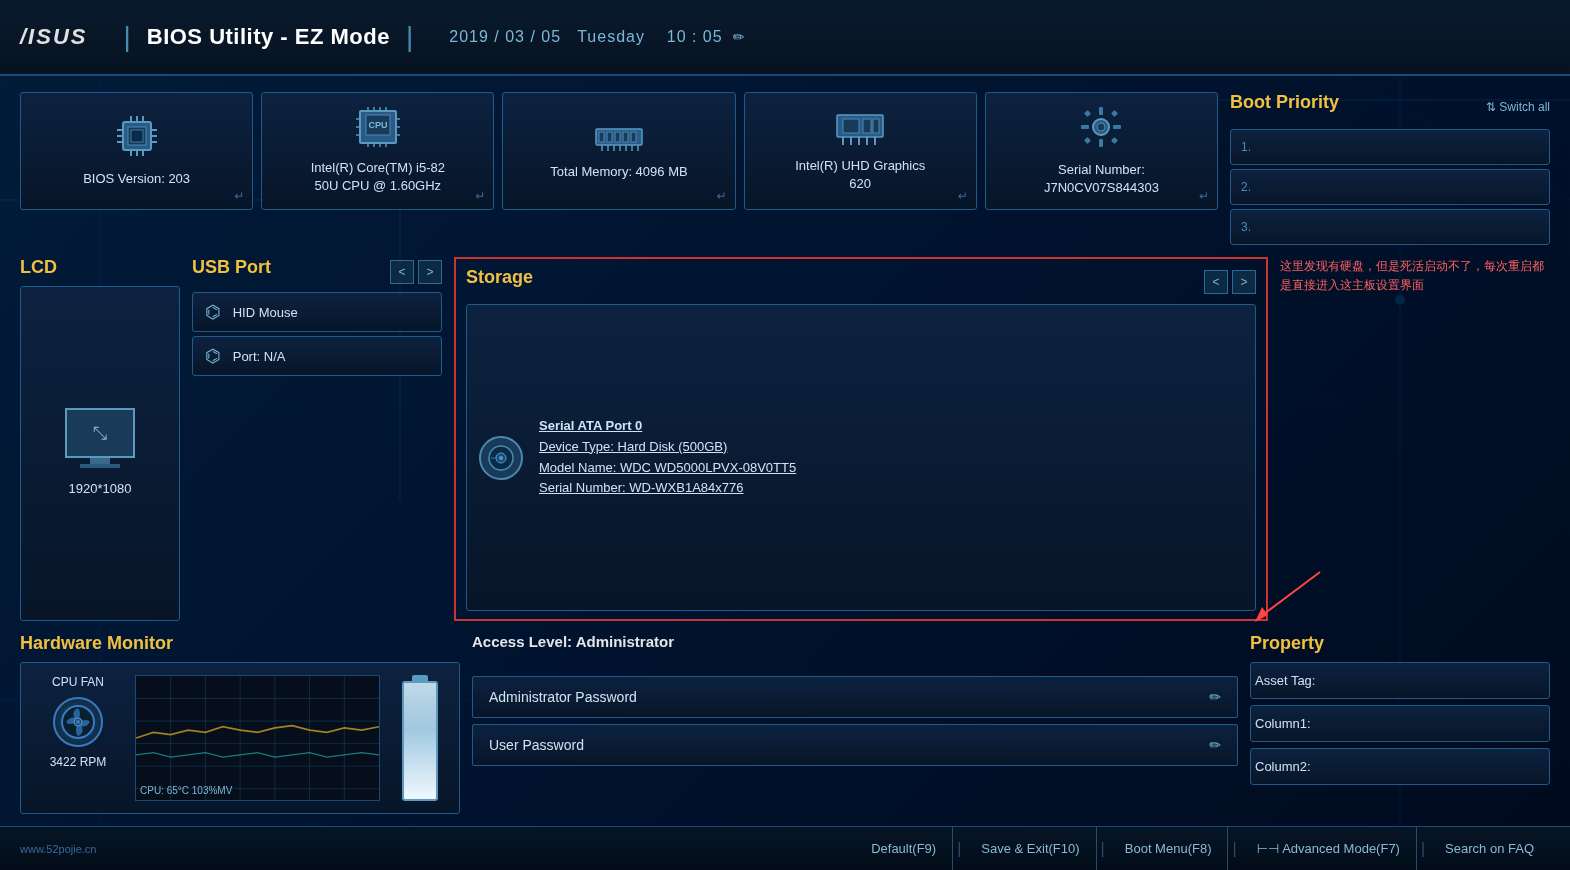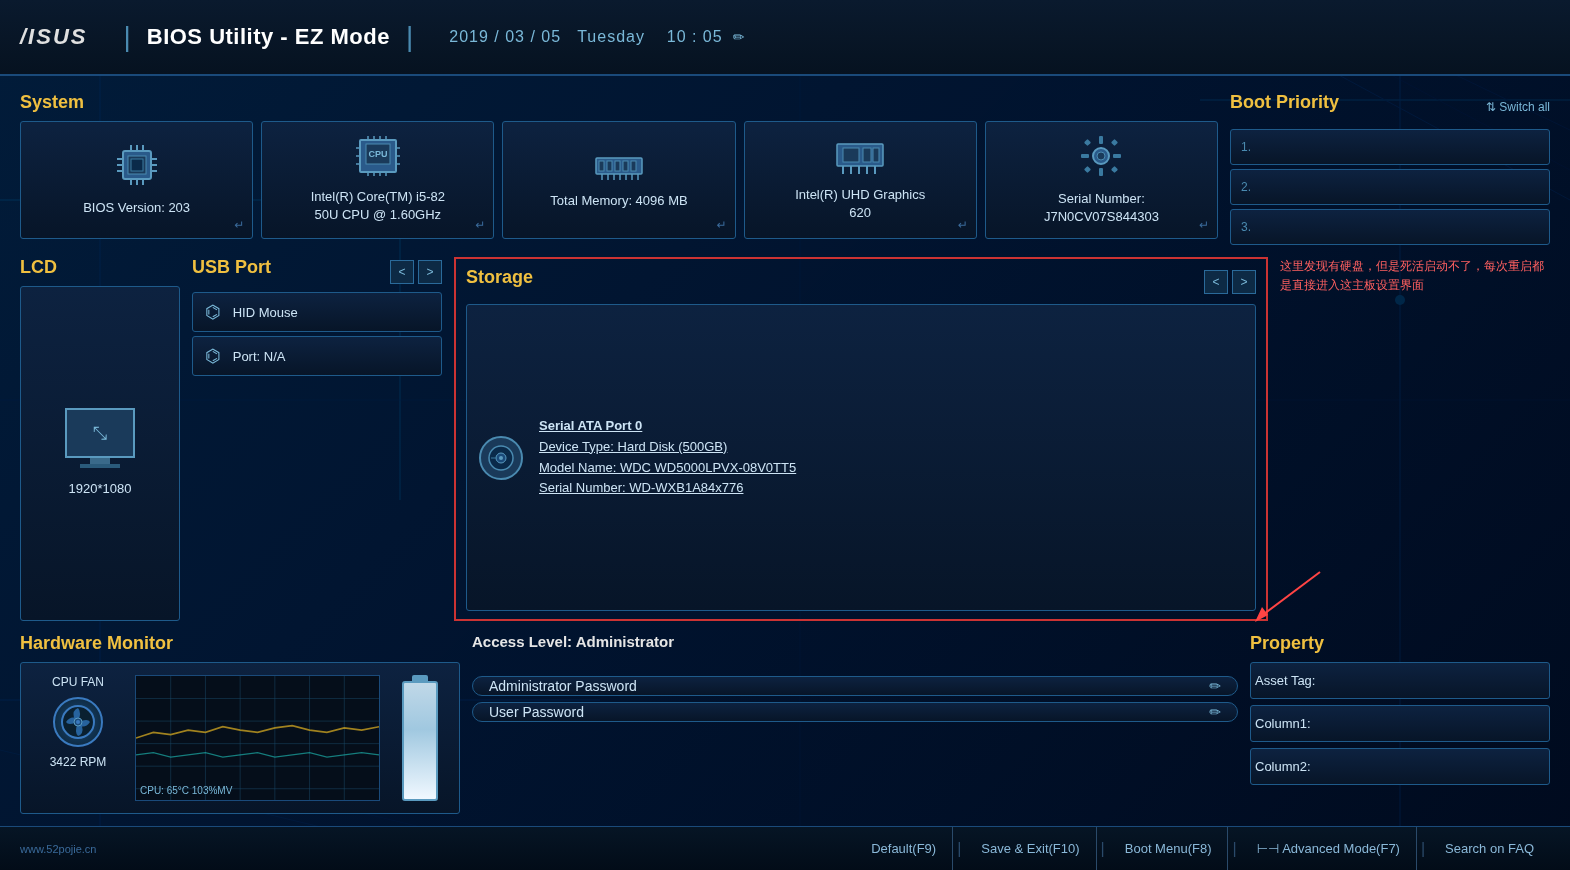--- a/index.html
+++ b/index.html
@@ -349,22 +349,22 @@
     .access-level-label {
       color: #e5e5e5;
       font-size: 15px;
       font-weight: 700;
       margin-bottom: 26px;
     }
 
     .password-row {
       background: linear-gradient(180deg, #0d2240 0%, #071528 100%);
       border: 1px solid #1e5a8a;
-      border-radius: 10px;
-      padding: 1px 16px;
+      border-radius: 2px;
+      padding: 12px 16px;
       display: flex;
       align-items: center;
       justify-content: space-between;
       margin-bottom: 6px;
       cursor: pointer;
     }
 
     .password-label {
       color: #cde4f5;
       font-size: 14px;
@@ -498,21 +498,20 @@
     <span>10 : 05</span>
   </span>
   <span class="header-edit-icon">✏</span>
 </div>
 
 <div class="main-content">
 
   <div style="display:flex; gap:12px; position:relative;">
 
     <div class="system-section" style="flex:1;">
-      <div class="section-title">System</div>
       <div class="system-cards">
 
         <div class="system-card">
           <div class="card-icon">
             <svg width="44" height="44" viewBox="0 0 44 44">
               <rect x="8" y="8" width="28" height="28" fill="#2a5a8a" stroke="#5a9abf" stroke-width="2" rx="2"></rect>
               <rect x="13" y="13" width="18" height="18" fill="#1a3a5a" stroke="#4a8ab0" stroke-width="1"></rect>
               <rect x="16" y="16" width="12" height="12" fill="#0a2a4a" stroke="#3a7aa0" stroke-width="1"></rect>
 
               <line x1="8" y1="16" x2="2" y2="16" stroke="#5a9abf" stroke-width="2"></line>

